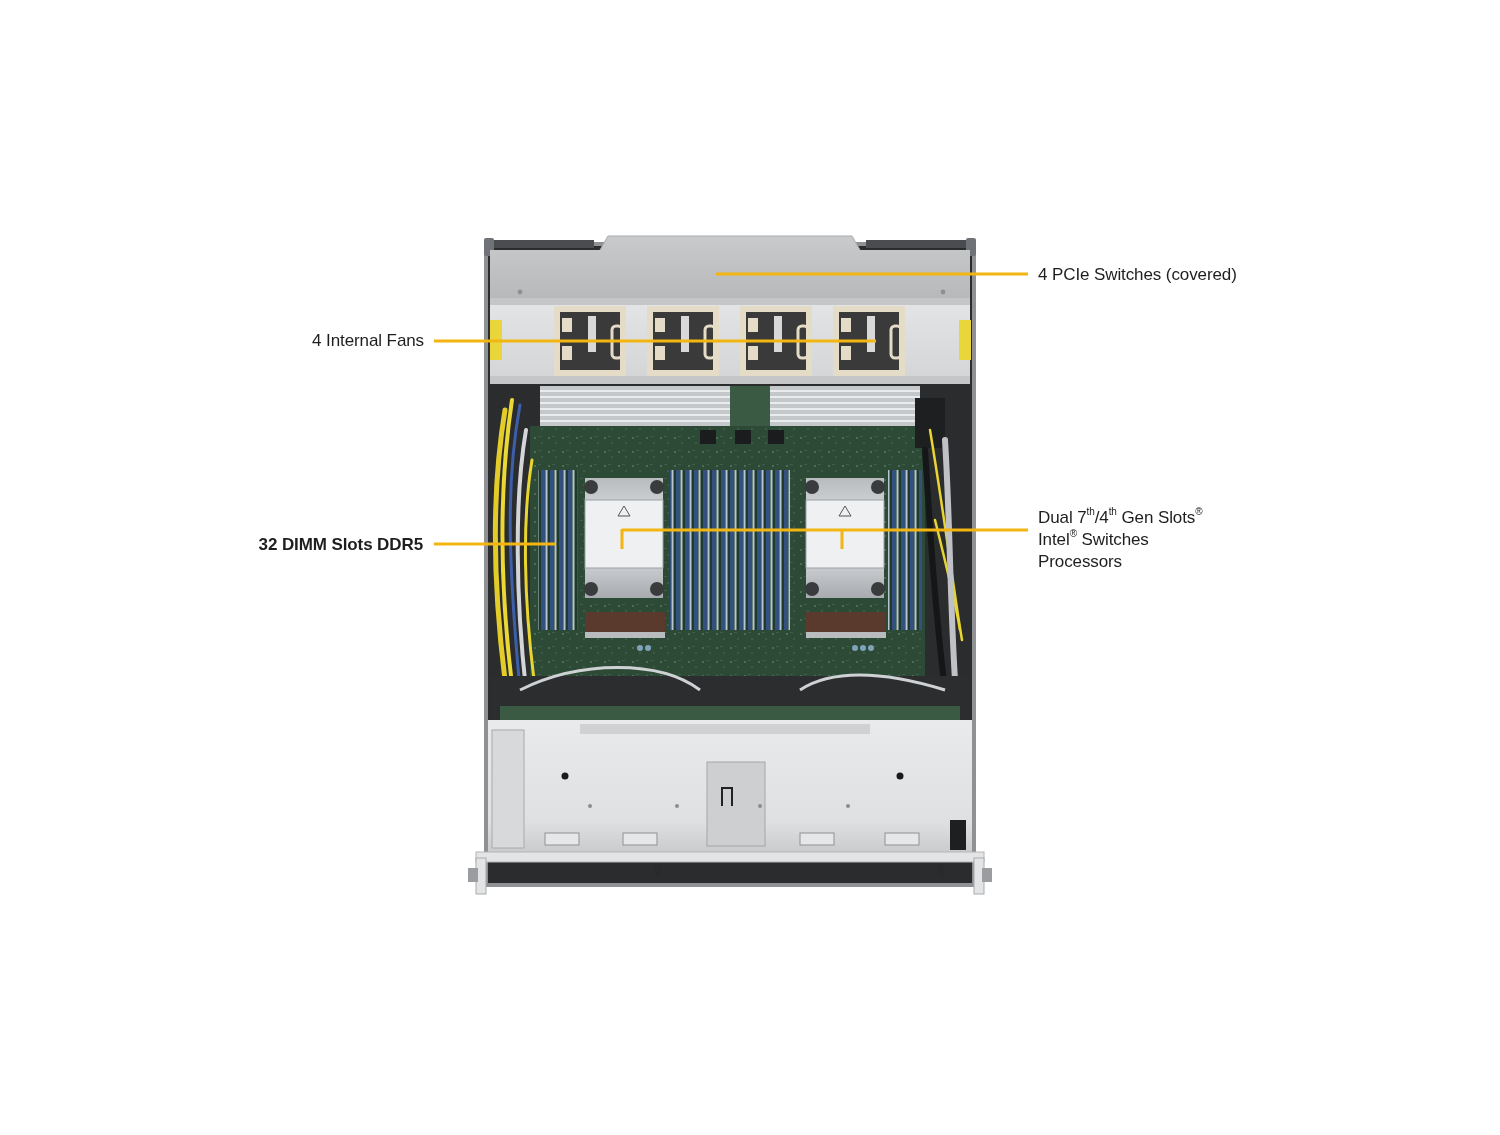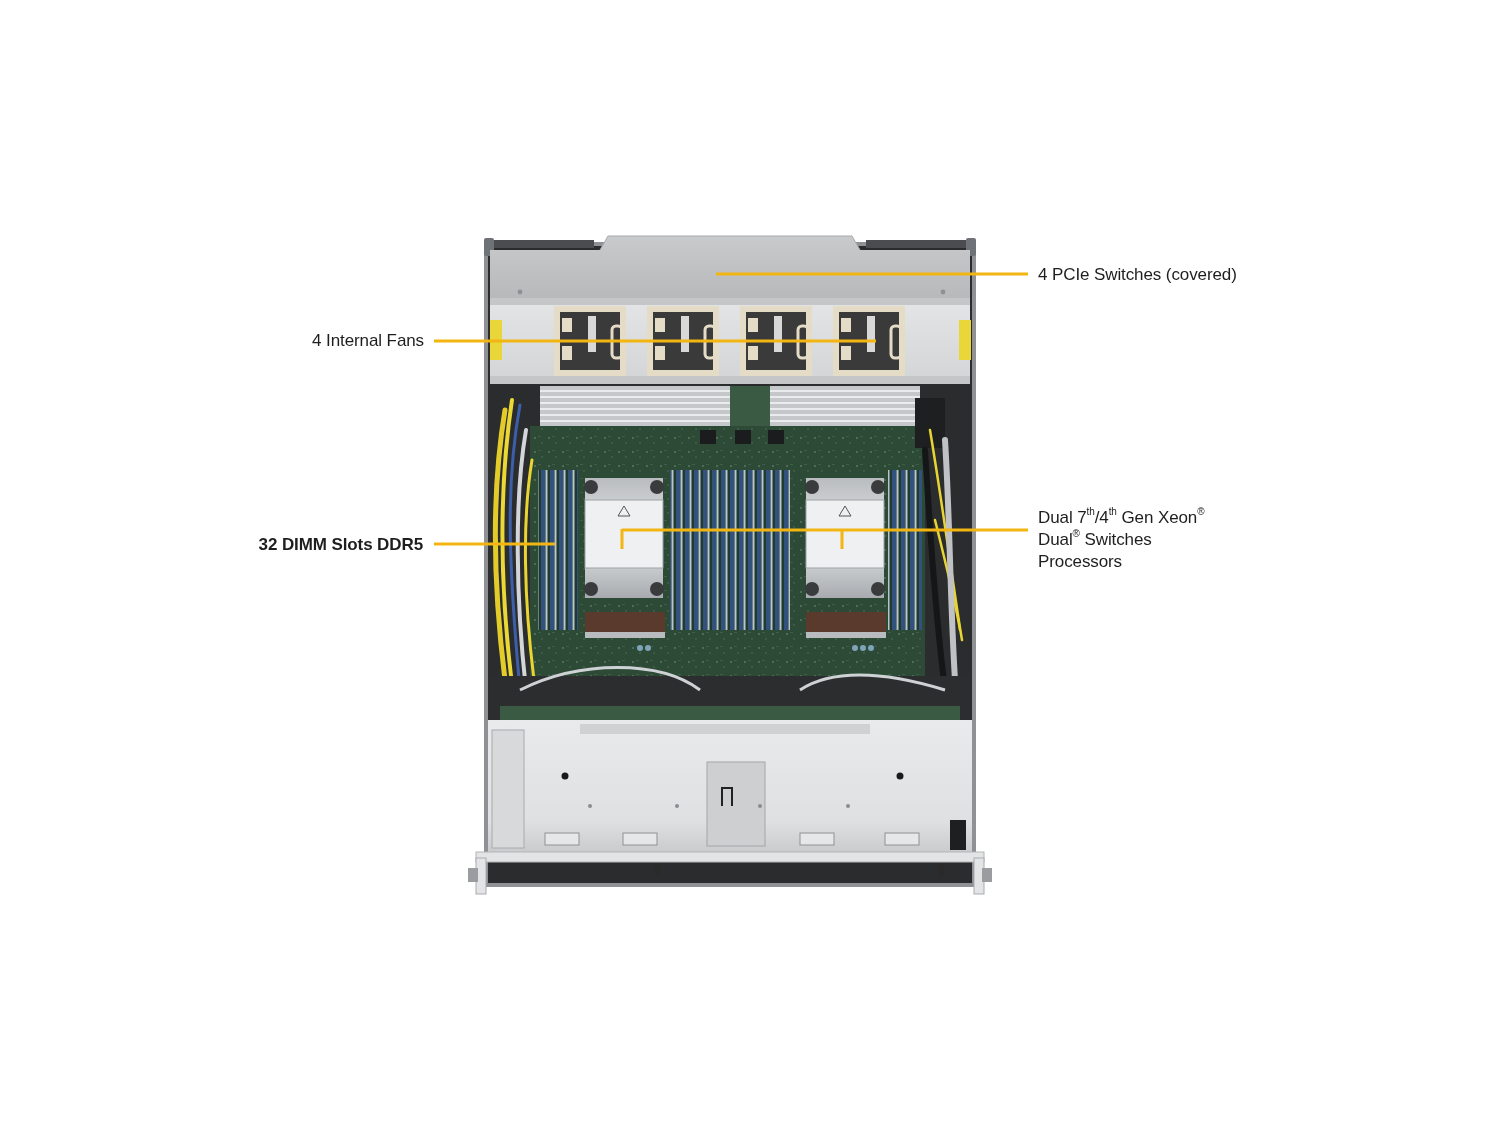--- a/index.html
+++ b/index.html
@@ -238,23 +238,23 @@
   </svg>
 
   <div class="callout-text callout-right" style="left:1038px; top:264px;">4 PCIe Switches (covered)</div>
 
   <div class="callout-text callout-left" style="right:1076px; top:330px;">4 Internal Fans</div>
 
   <div class="callout-text callout-left" style="right:1077px; top:534px;font-weight:bold;">32 DIMM Slots DDR5</div>
 
   <div class="callout-text callout-right" style="left:1038px; top:507px;">
     <div>
-      <span>Dual 7</span><sup>th</sup><span>/4</span><sup>th</sup><span> Gen Xeon</span><sup>®</sup>
+      <span>Dual 7</span><sup>th</sup><span>/4</span><sup>th</sup><span> Gen Slots</span><sup>®</sup>
     </div>
     <div>
-      <span>Dual</span><sup>®</sup><span> Switches</span>
+      <span>Intel</span><sup>®</sup><span> Switches</span>
     </div>
     <div>
       <span>Processors</span>
     </div>
   </div>
 
 </div>
 
 </body></html>

